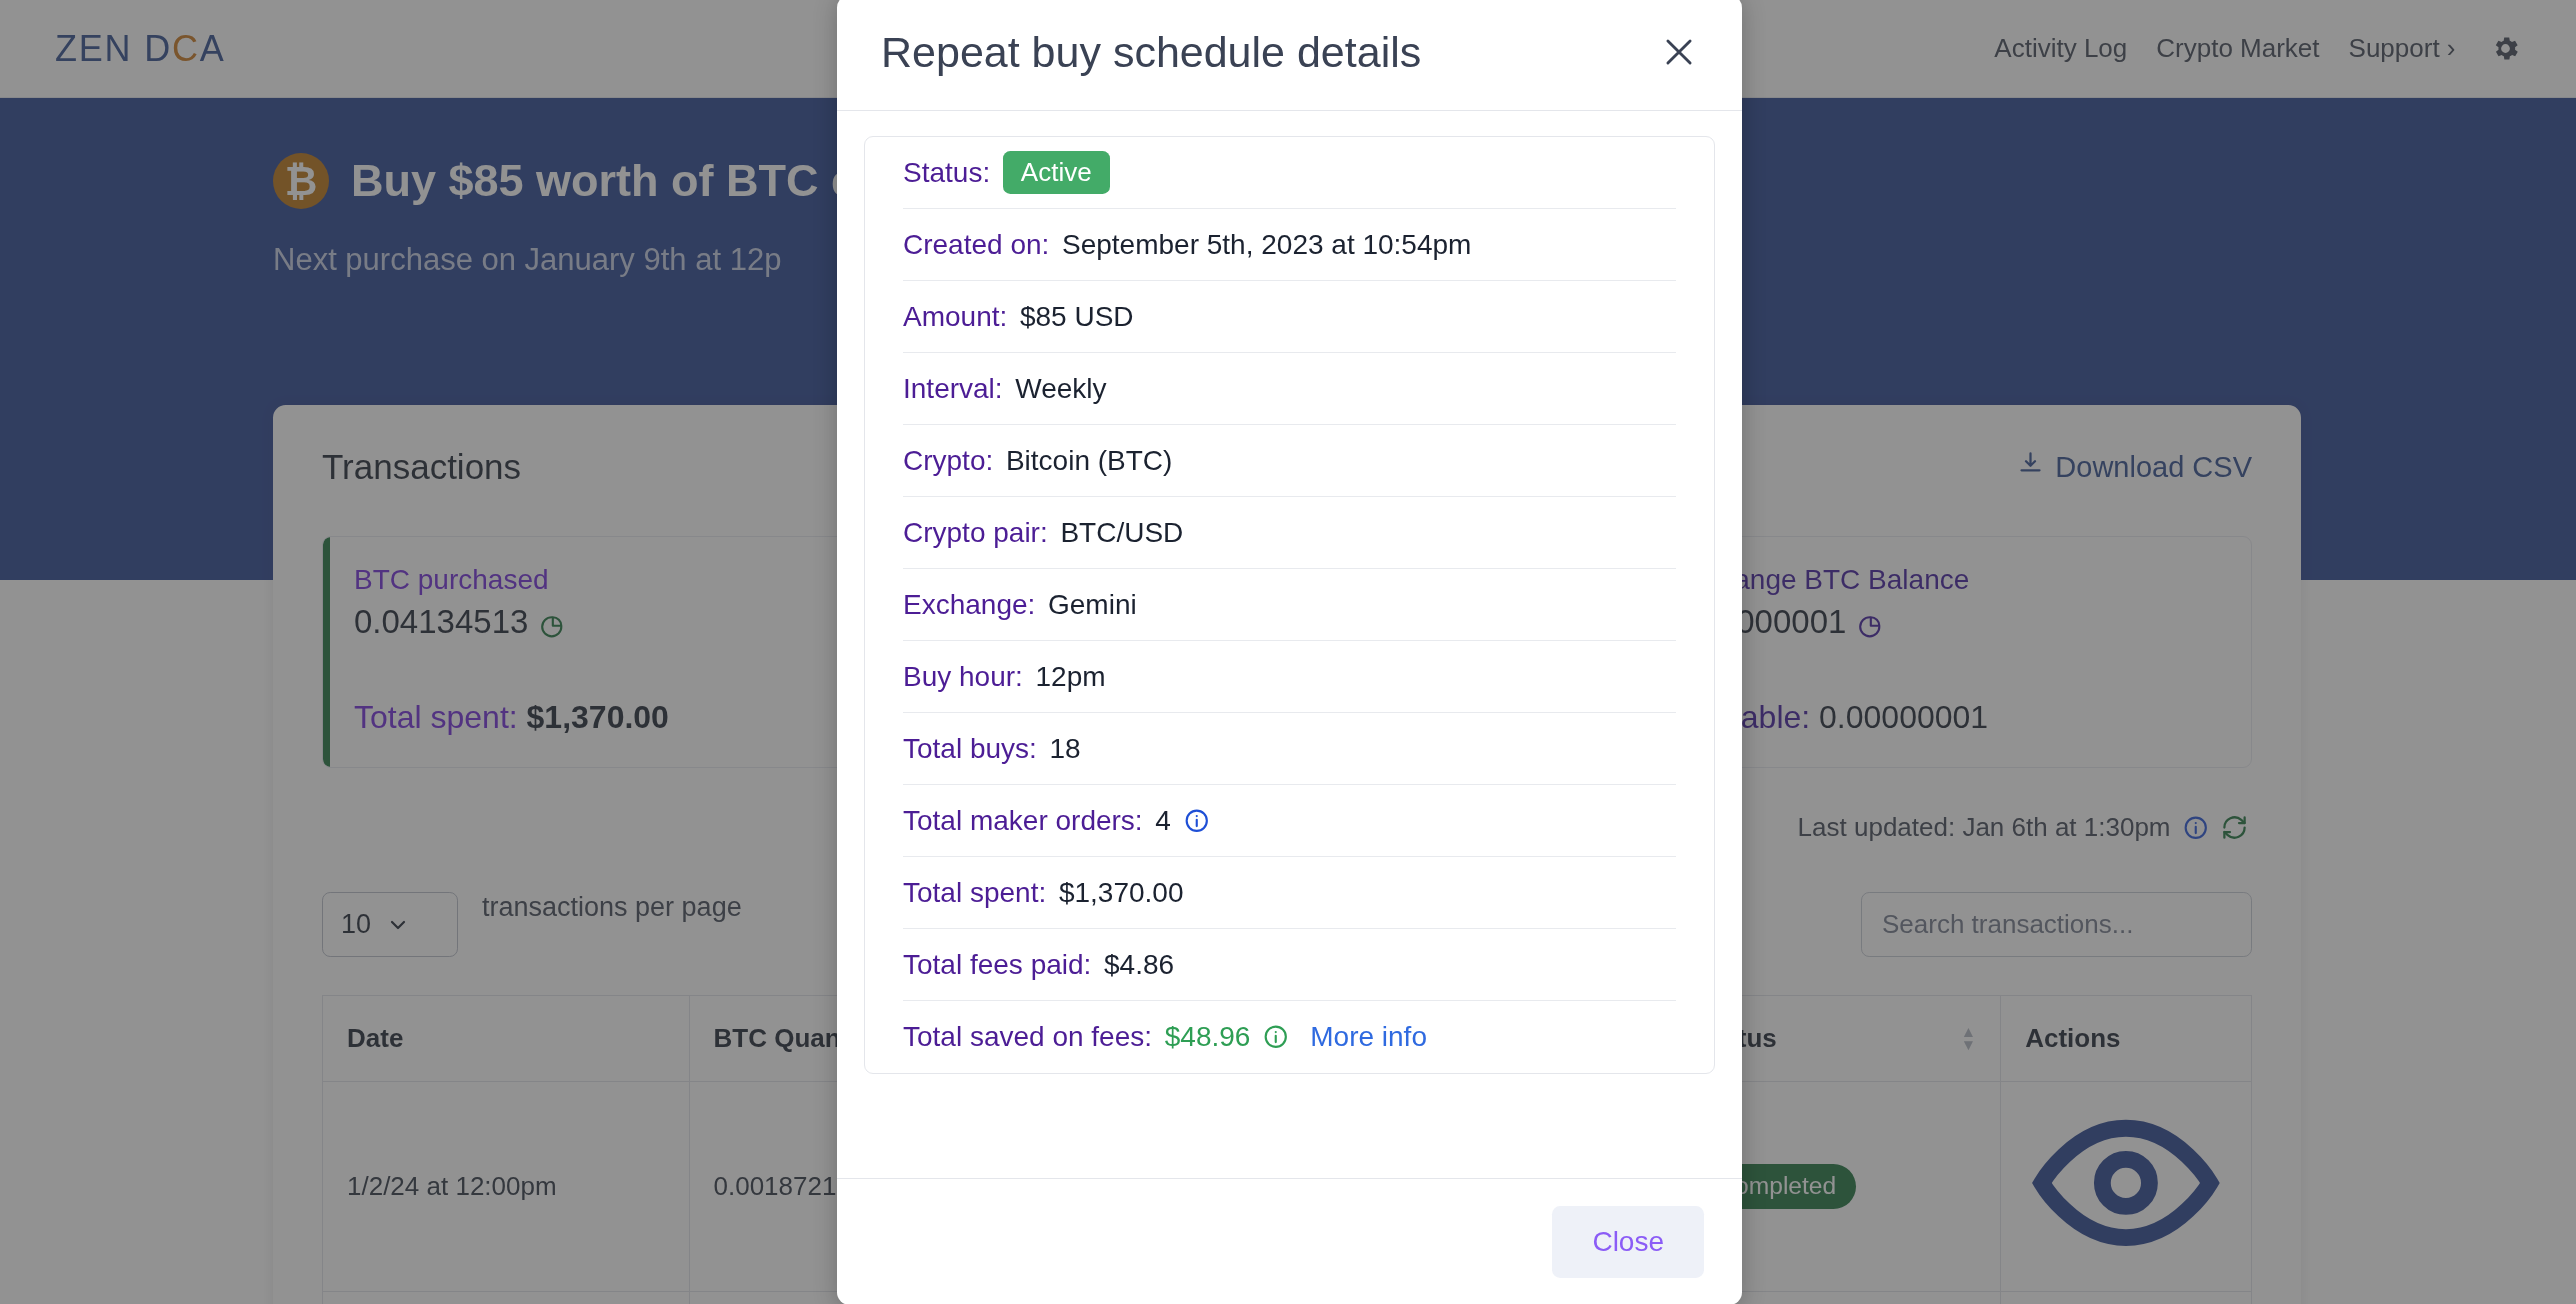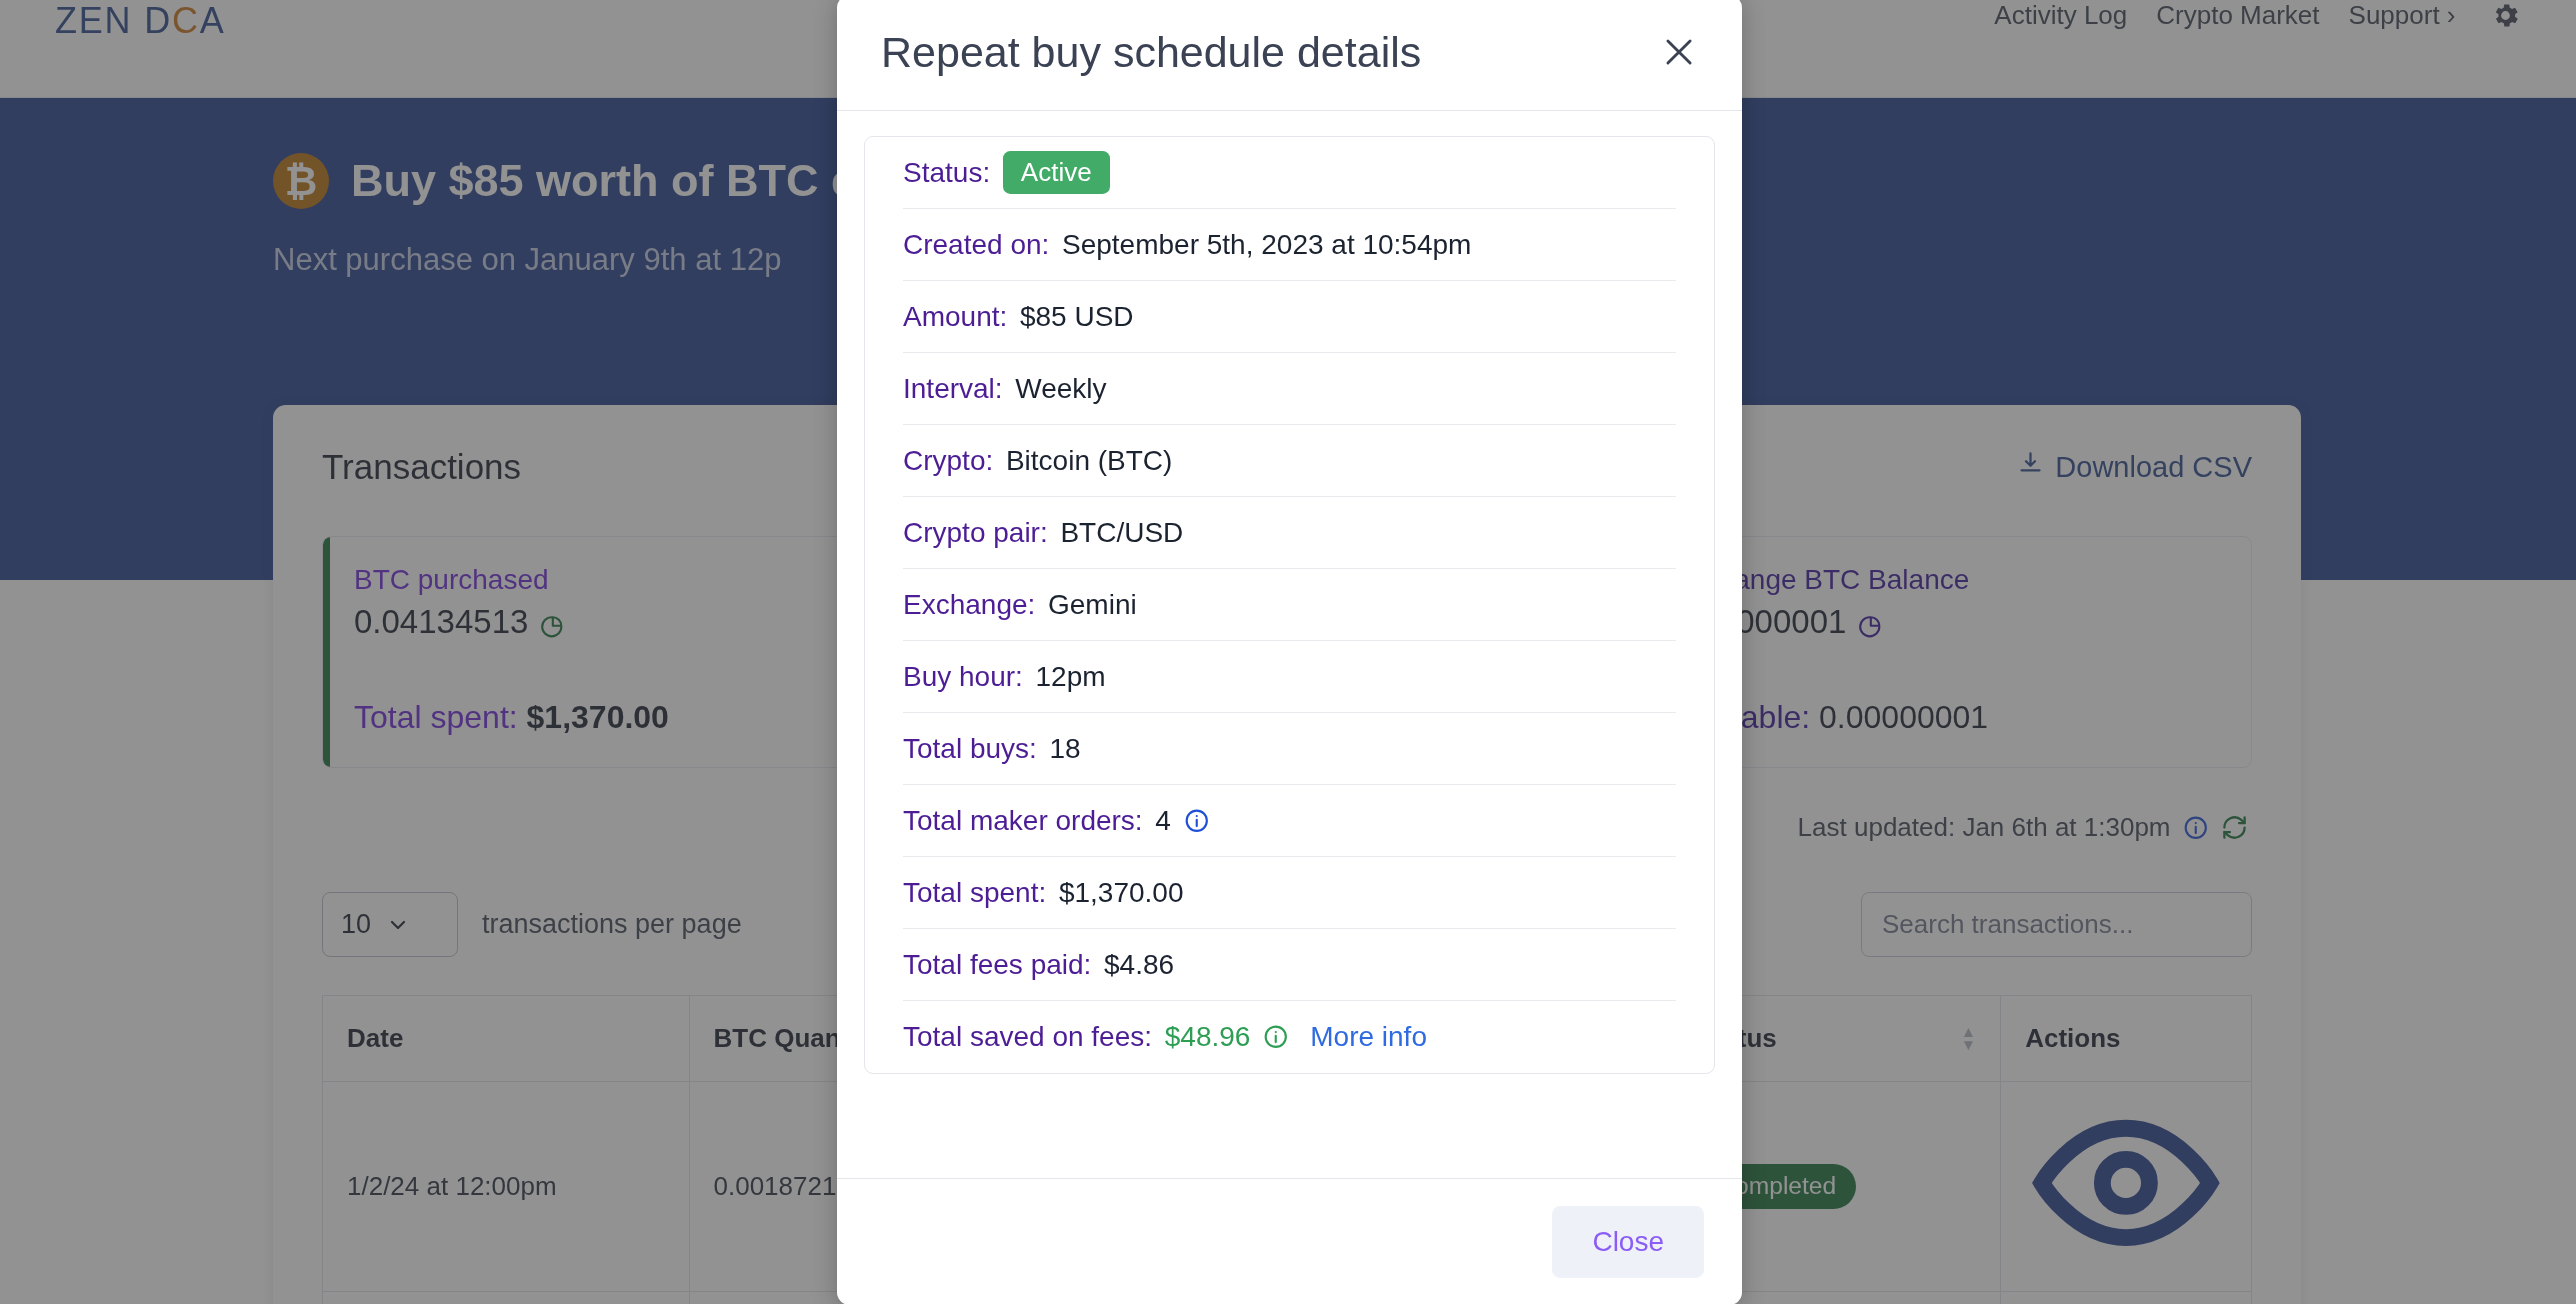--- a/index.html
+++ b/index.html
@@ -10,21 +10,21 @@
     background: #ffffff;
   }
 
   
   #page { position: absolute; inset: 0; background: #ffffff; }
 
   
   .navbar {
     position: absolute; top: 0; left: 0; right: 0; height: 98px;
     background: #ffffff;
-    display: flex; align-items: flex-start;
+    display: flex; align-items: center;
     padding: 0 55px;
     border-bottom: 0.9px solid #e7e9ee;
   }
   .logo {
     font-size: 36px; letter-spacing: 1.8px; color: #2c4a8c; font-weight: 400;
     white-space: nowrap;
   }
   .logo .accent { color: #c8741a; }
   .nav-right {
     margin-left: auto; display: flex; align-items: center; gap: 29px;
@@ -108,21 +108,21 @@
   
   .updated-row {
     display: flex; align-items: center; justify-content: flex-end;
     margin-top: 44px; gap: 12.7px; font-size: 26px; color: #3e4654;
     padding-right: 3.6px;
   }
   .icon-i-blue { width: 25.5px; height: 25.5px; color: #1e4fd6; cursor: pointer; }
   .icon-refresh { width: 27px; height: 27px; color: #19703a; cursor: pointer; }
 
   
-  .controls { display: flex; align-items: center; margin-top: 49px; }
+  .controls { display: flex; margin-top: 49px; }
   .perpage {
     width: 136px; height: 65px; border: 0.9px solid #b8bdc8; border-radius: 8.2px;
     background: #fff; display: flex; align-items: center; gap: 14.6px;
     padding: 0 18px; font-size: 27px; color: #1b2230; cursor: pointer;
   }
   .chev { width: 24px; height: 24px; color: #1b2230; }
   .perpage-text { margin-left: 24px; font-size: 27px; color: #3e4654; }
   .search {
     margin-left: auto; width: 391px; height: 65px;
     border: 0.9px solid #c5cad3; border-radius: 8.2px; background: #fff;

